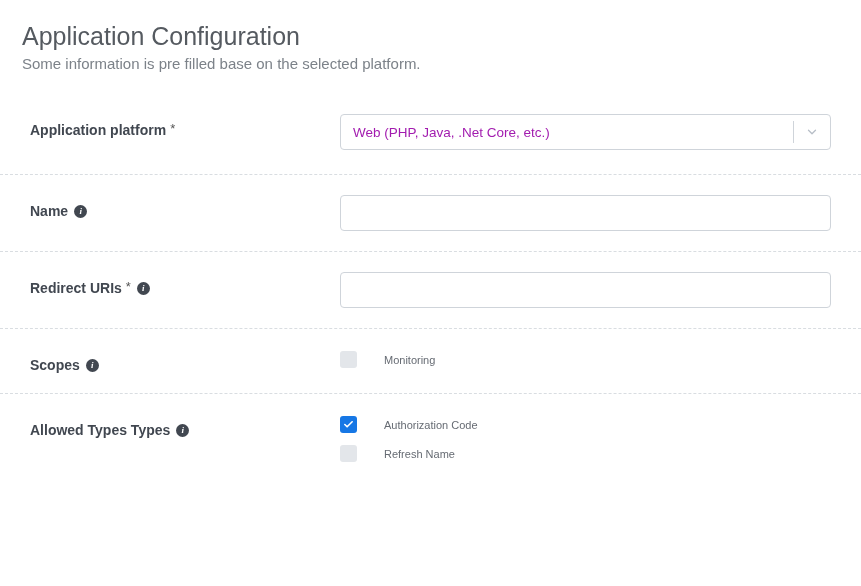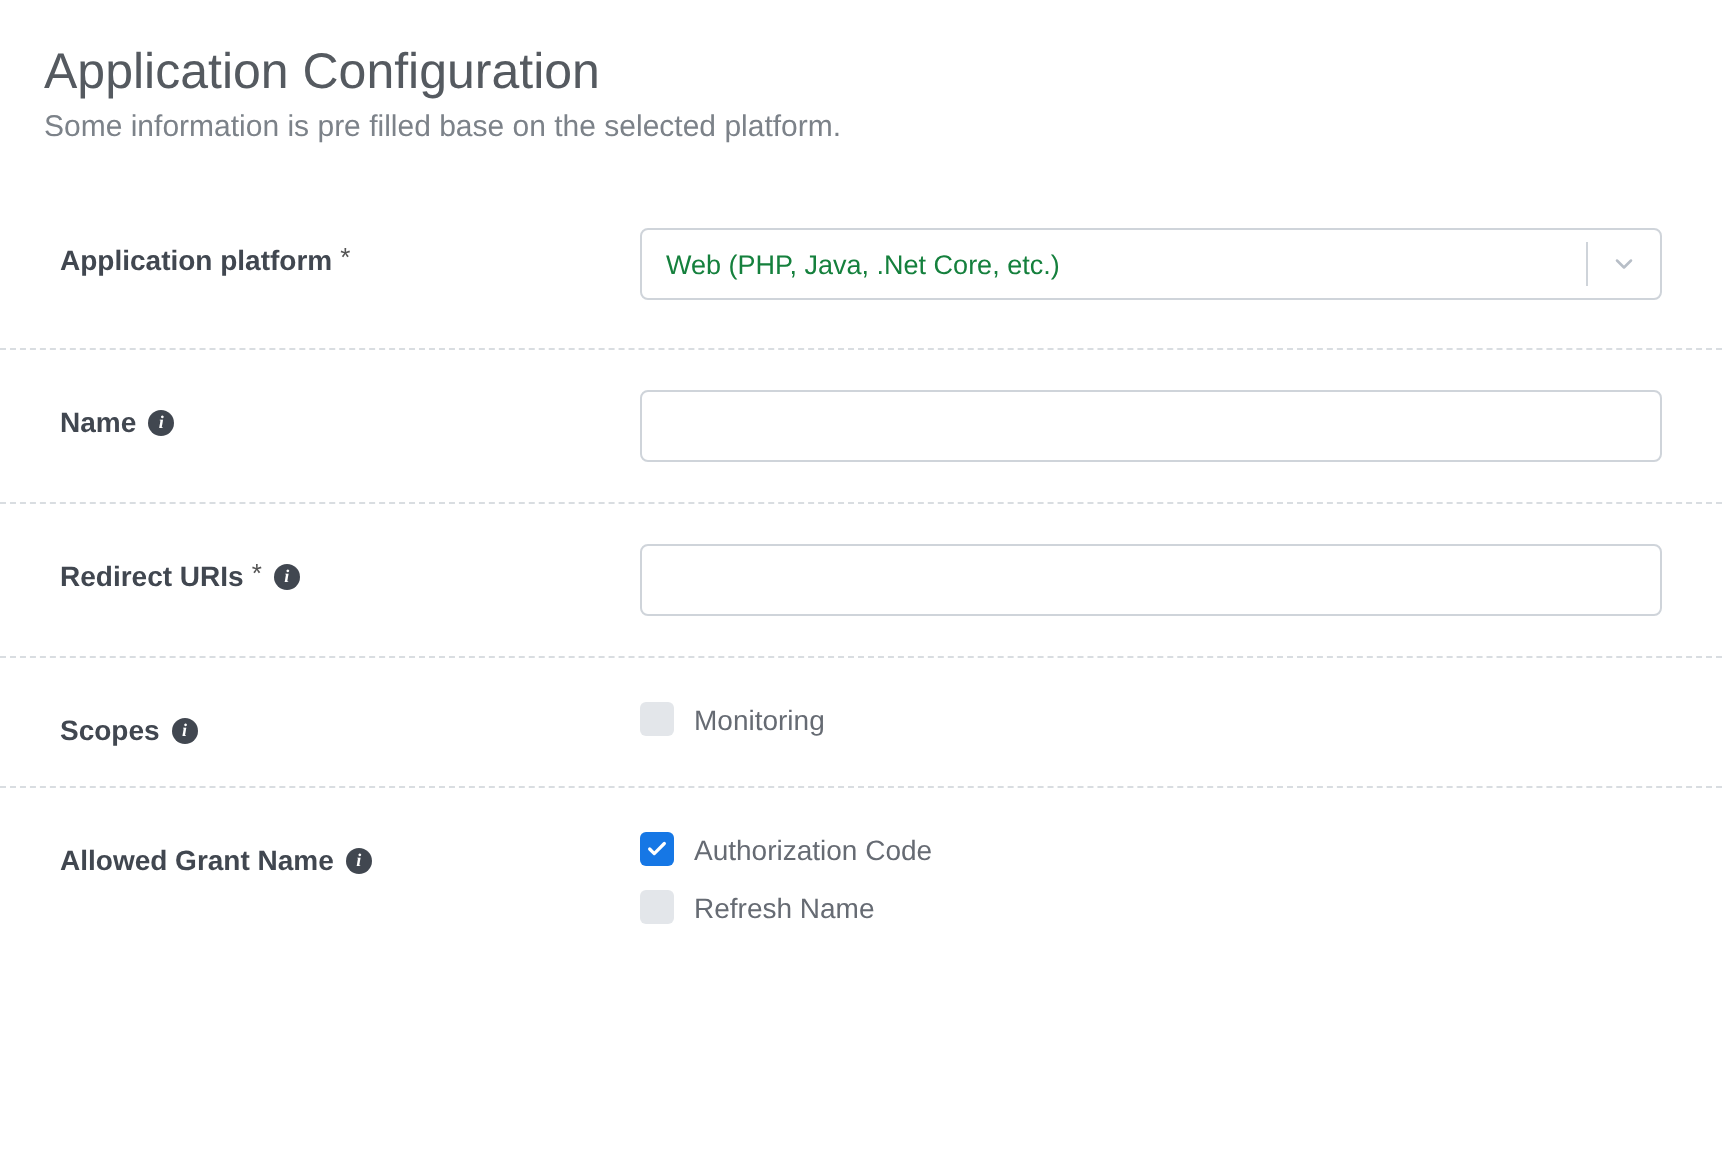--- a/index.html
+++ b/index.html
@@ -30,20 +30,21 @@
       color: #7c8289;
     }
     .form-section {
       margin-top: 26px;
     }
     .form-row {
       display: flex;
       align-items: flex-start;
       padding: 20px 30px 20px 30px;
       border-bottom: 1px dashed #d9dde1;
+      gap: 20px;
     }
     .form-row.first {
       border-top: none;
       padding-top: 6px;
       padding-bottom: 24px;
     }
     .form-row.last {
       border-bottom: none;
     }
     .form-label-col {
@@ -97,21 +98,21 @@
       background: #fff;
       display: flex;
       align-items: center;
       cursor: pointer;
       overflow: hidden;
     }
     .select-value {
       flex: 1;
       padding: 0 12px;
       font-size: 13.5px;
-      color: #15803d;
+      color: #a21caf;
     }
     .select-arrow-sep {
       width: 1px;
       height: 22px;
       background: #cfd4da;
     }
     .select-arrow {
       width: 36px;
       display: flex;
       align-items: center;
@@ -157,22 +158,23 @@
     .checkbox-box.disabled {
       background: #eef0f2;
     }
     .checkbox-check {
       display: none;
     }
     .checkbox-box.checked .checkbox-check {
       display: block;
     }
     .checkbox-label {
-      font-size: 14px;
+      font-size: 11px;
       color: #666b73;
+      margin-left: 17px;
     }
     .checkbox-item.disabled .checkbox-label {
       color: #9aa0a8;
     }
   </style>
 </head>
 <body>
 
 <div class="header">
   <h1 class="page-title">Application Configuration</h1>
@@ -234,21 +236,21 @@
             
           </span>
           <span class="checkbox-label">Monitoring</span>
         </label>
       </div>
     </div>
   </div>
 
   <div class="form-row last">
     <div class="form-label-col">
-      <span class="form-label">Allowed Grant Name</span>
+      <span class="form-label">Allowed Types Types</span>
       <span class="info-icon">i</span>
     </div>
     <div class="form-input-col">
       <div class="checkbox-list">
         <label class="checkbox-item">
           <span class="checkbox-box checked">
             <svg class="checkbox-check" width="11" height="11" viewBox="0 0 24 24" fill="none" stroke="#fff" stroke-width="3.5" stroke-linecap="round" stroke-linejoin="round">
                 <polyline points="20 6 9 17 4 12"></polyline>
               </svg>
           </span>

